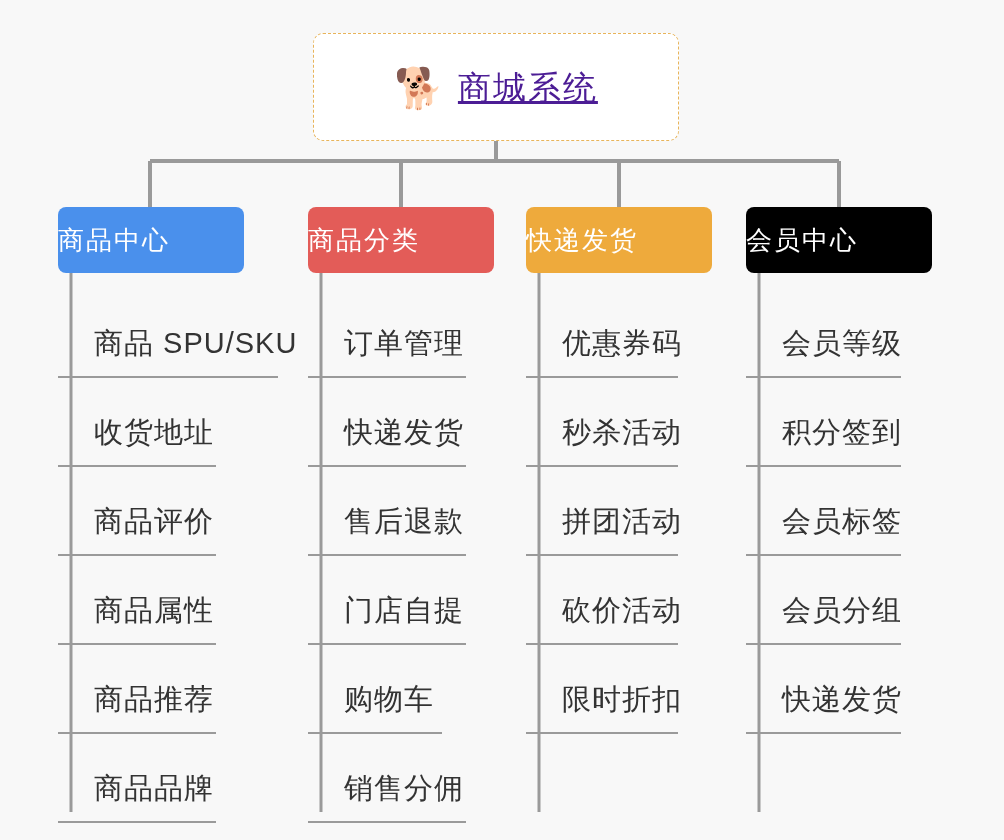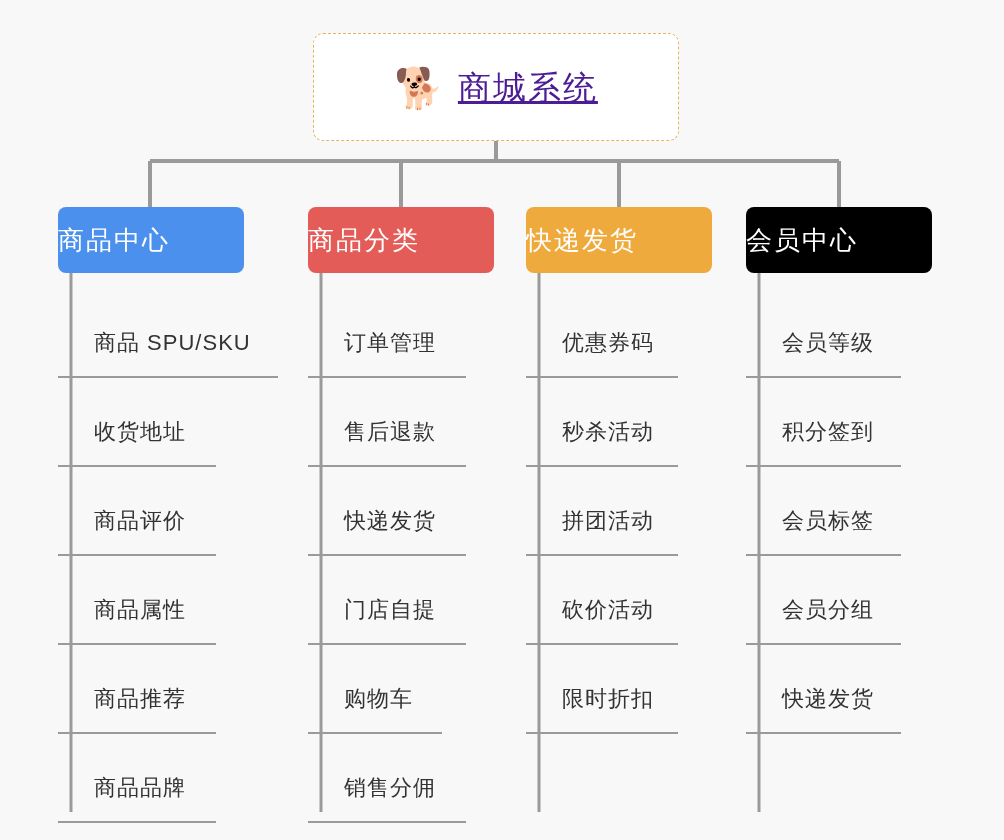--- a/index.html
+++ b/index.html
@@ -91,24 +91,24 @@
   }
   .leaf-underline {
     position: absolute;
     left: 0;
     bottom: 0;
     height: 2px;
     background: #9a9a9a;
   }
   .leaf-label {
     position: relative;
-    font-size: 22px;
+    font-size: 29px;
     color: #333333;
     letter-spacing: 1px;
-    padding-bottom: 20px;
+    padding-bottom: 14px;
     padding-left: 36px;
     white-space: nowrap;
   }
 
   
   .col-0 { left: 58px;  width: 186px; }
   .col-1 { left: 308px; width: 186px; }
   .col-2 { left: 526px; width: 186px; }
   .col-3 { left: 746px; width: 186px; }
 </style>
@@ -175,25 +175,25 @@
     <div class="col-head" style="background:#e35c58">
       <span>商品分类</span>
     </div>
     <div class="leaf-list" style="margin-top:16px">
       <div class="leaf-item">
         <div class="leaf-underline" style="width:158px"></div>
         <span class="leaf-label">订单管理</span>
       </div>
       <div class="leaf-item">
         <div class="leaf-underline" style="width:158px"></div>
+        <span class="leaf-label">快递发货</span>
+      </div>
+      <div class="leaf-item">
+        <div class="leaf-underline" style="width:158px"></div>
         <span class="leaf-label">售后退款</span>
-      </div>
-      <div class="leaf-item">
-        <div class="leaf-underline" style="width:158px"></div>
-        <span class="leaf-label">快递发货</span>
       </div>
       <div class="leaf-item">
         <div class="leaf-underline" style="width:158px"></div>
         <span class="leaf-label">门店自提</span>
       </div>
       <div class="leaf-item">
         <div class="leaf-underline" style="width:134px"></div>
         <span class="leaf-label">购物车</span>
       </div>
       <div class="leaf-item">

